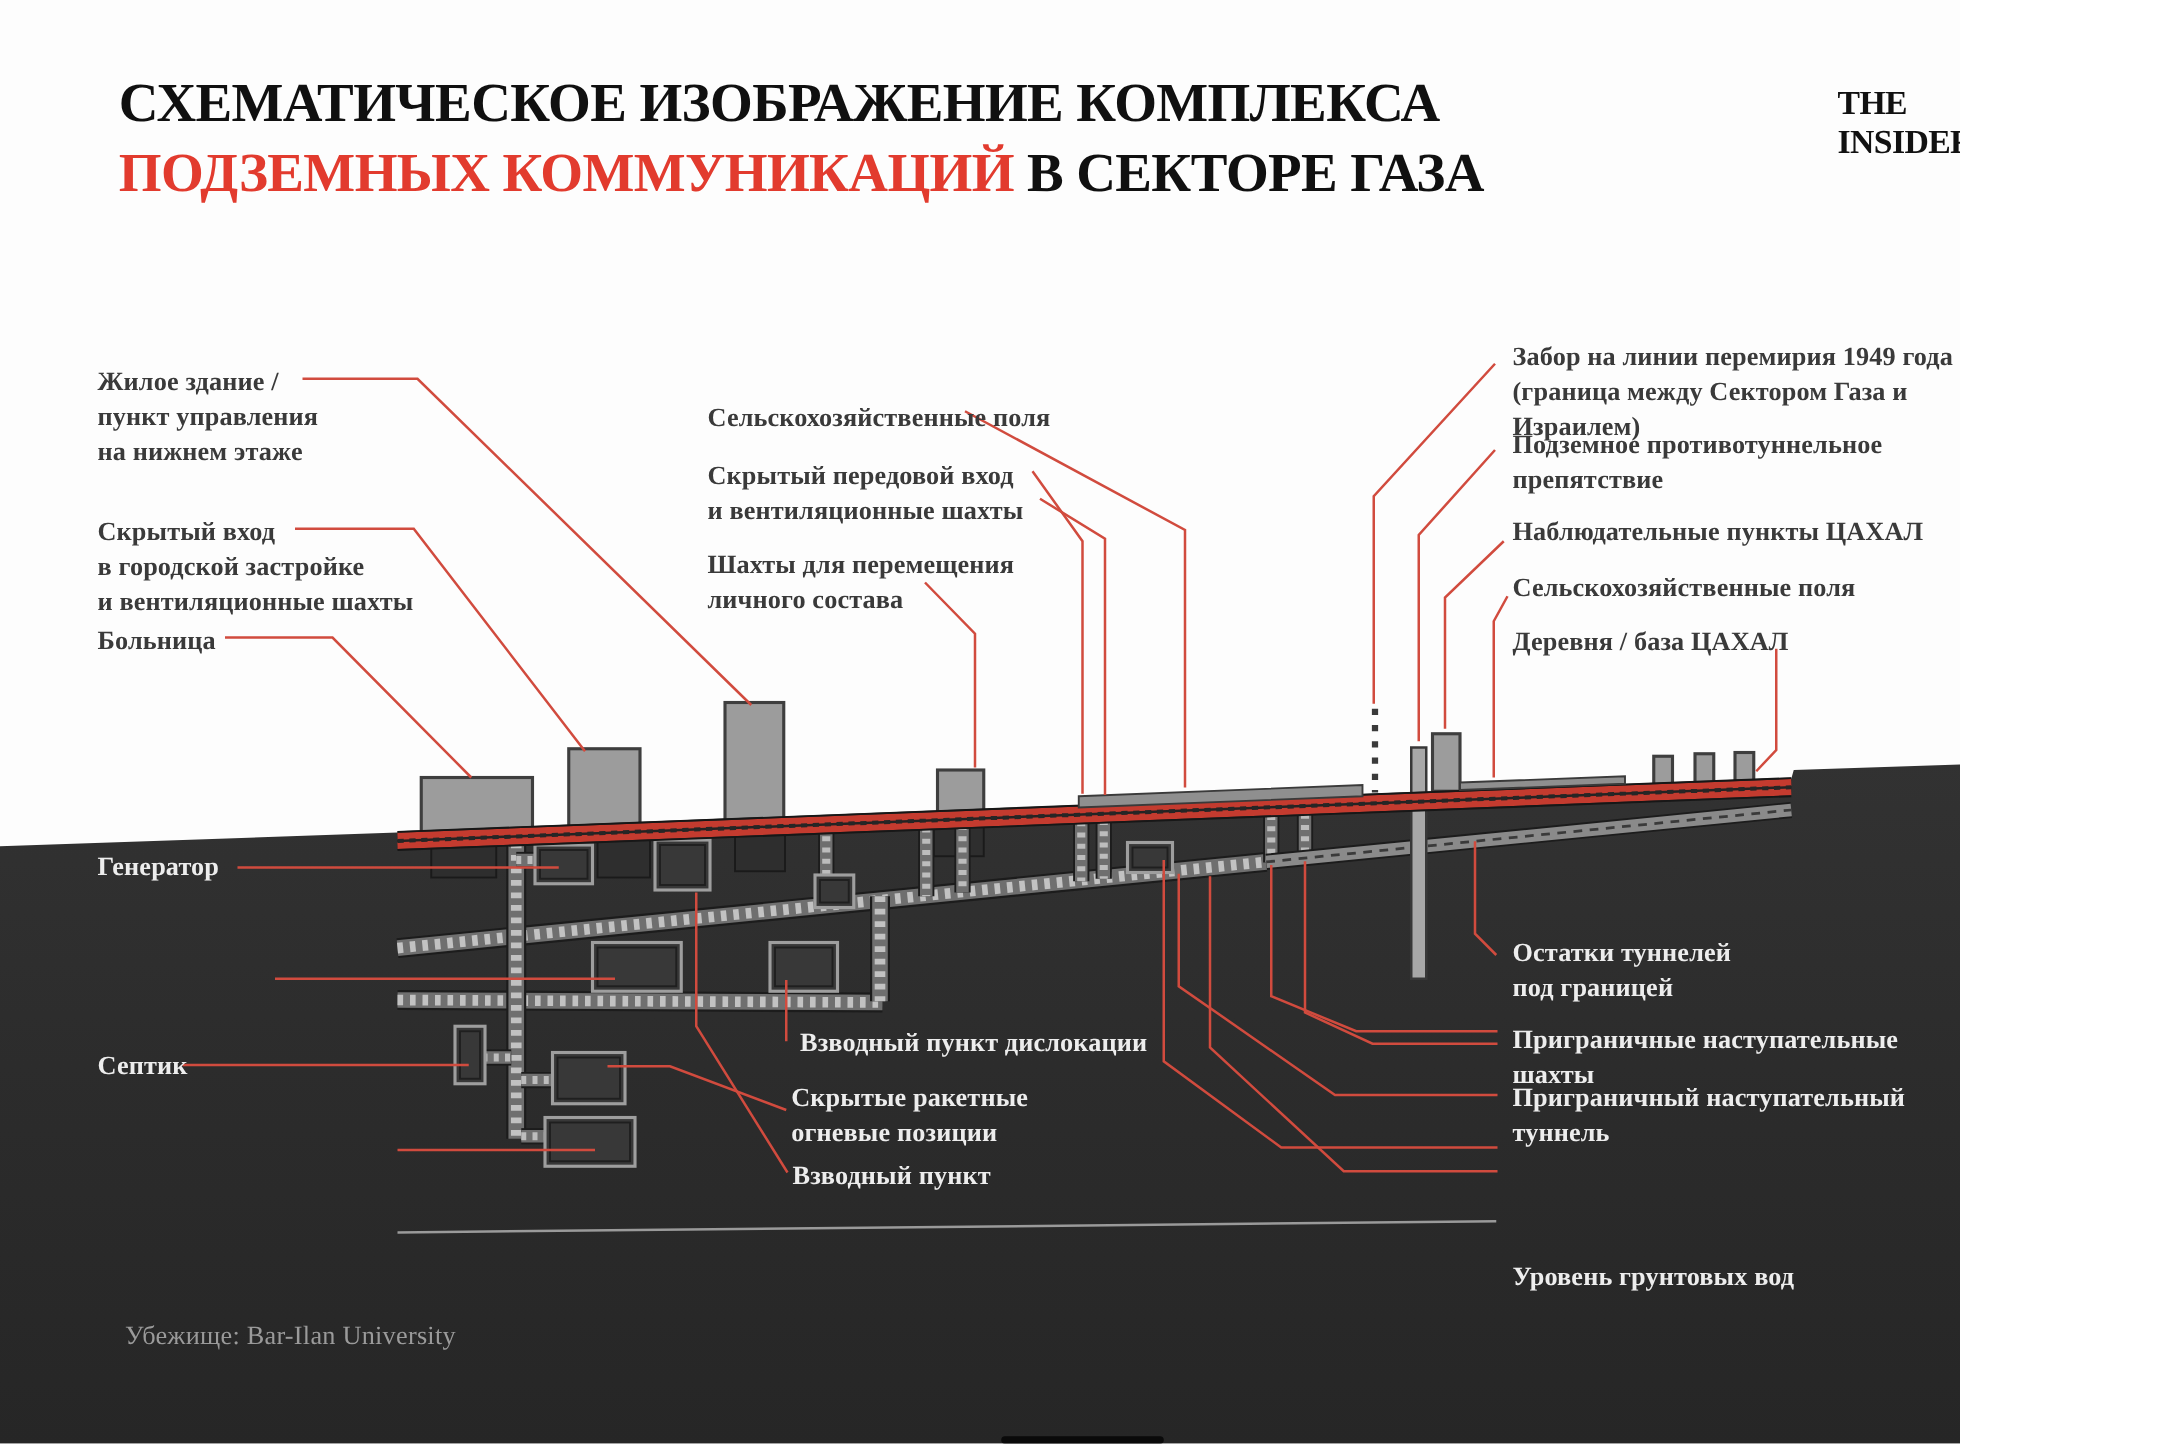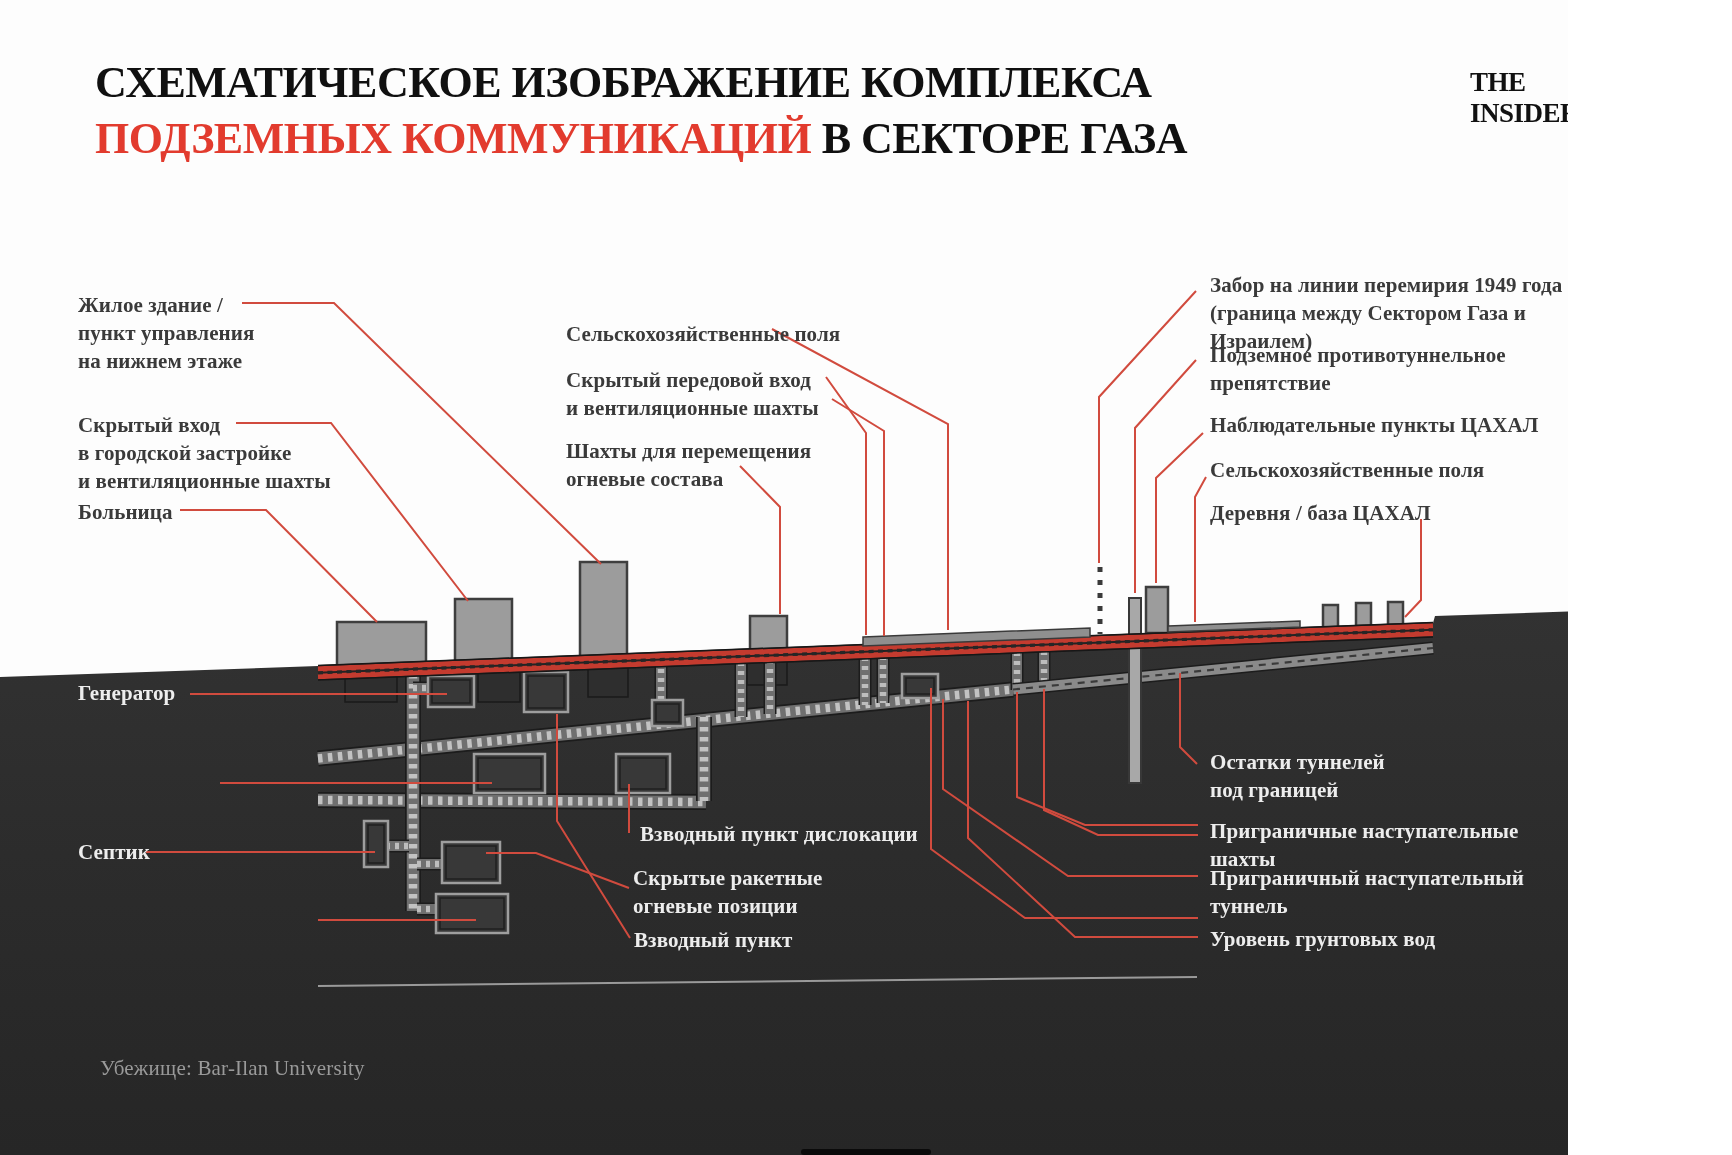--- a/index.html
+++ b/index.html
@@ -271,34 +271,34 @@
 в городской застройке
 и вентиляционные шахты</div>
   <div class="lbl dark" style="left:78px;top:498px">Больница</div>
   <div class="lbl light" style="left:78px;top:679px">Генератор</div>
   <div class="lbl light" style="left:78px;top:838px">Септик</div>
 
   <div class="lbl dark" style="left:566px;top:320px">Сельскохозяйственные поля</div>
   <div class="lbl dark" style="left:566px;top:366px">Скрытый передовой вход
 и вентиляционные шахты</div>
   <div class="lbl dark" style="left:566px;top:437px">Шахты для перемещения
-огневые состава</div>
+личного состава</div>
   <div class="lbl light" style="left:640px;top:820px">Взводный пункт дислокации</div>
   <div class="lbl light" style="left:633px;top:864px">Скрытые ракетные
 огневые позиции</div>
   <div class="lbl light" style="left:634px;top:926px">Взводный пункт</div>
 
   <div class="lbl dark" style="left:1210px;top:271px">Забор на линии перемирия 1949 года
 (граница между Сектором Газа и Израилем)</div>
   <div class="lbl dark" style="left:1210px;top:341px">Подземное противотуннельное
 препятствие</div>
   <div class="lbl dark" style="left:1210px;top:411px">Наблюдательные пункты ЦАХАЛ</div>
   <div class="lbl dark" style="left:1210px;top:456px">Сельскохозяйственные поля</div>
   <div class="lbl dark" style="left:1210px;top:499px">Деревня / база ЦАХАЛ</div>
   <div class="lbl light" style="left:1210px;top:748px">Остатки туннелей
 под границей</div>
   <div class="lbl light" style="left:1210px;top:817px">Приграничные наступательные шахты</div>
   <div class="lbl light" style="left:1210px;top:864px">Приграничный наступательный туннель</div>
-  <div class="lbl light" style="left:1210px;top:925px">Уровень грунтовых вод</div>
+  <div class="lbl light" style="left:1210px;top:1007px">Уровень грунтовых вод</div>
 
   <div class="source">Убежище: Bar-Ilan University</div>
   <div class="home-bar"></div>
 </div>
 
 </body></html>

